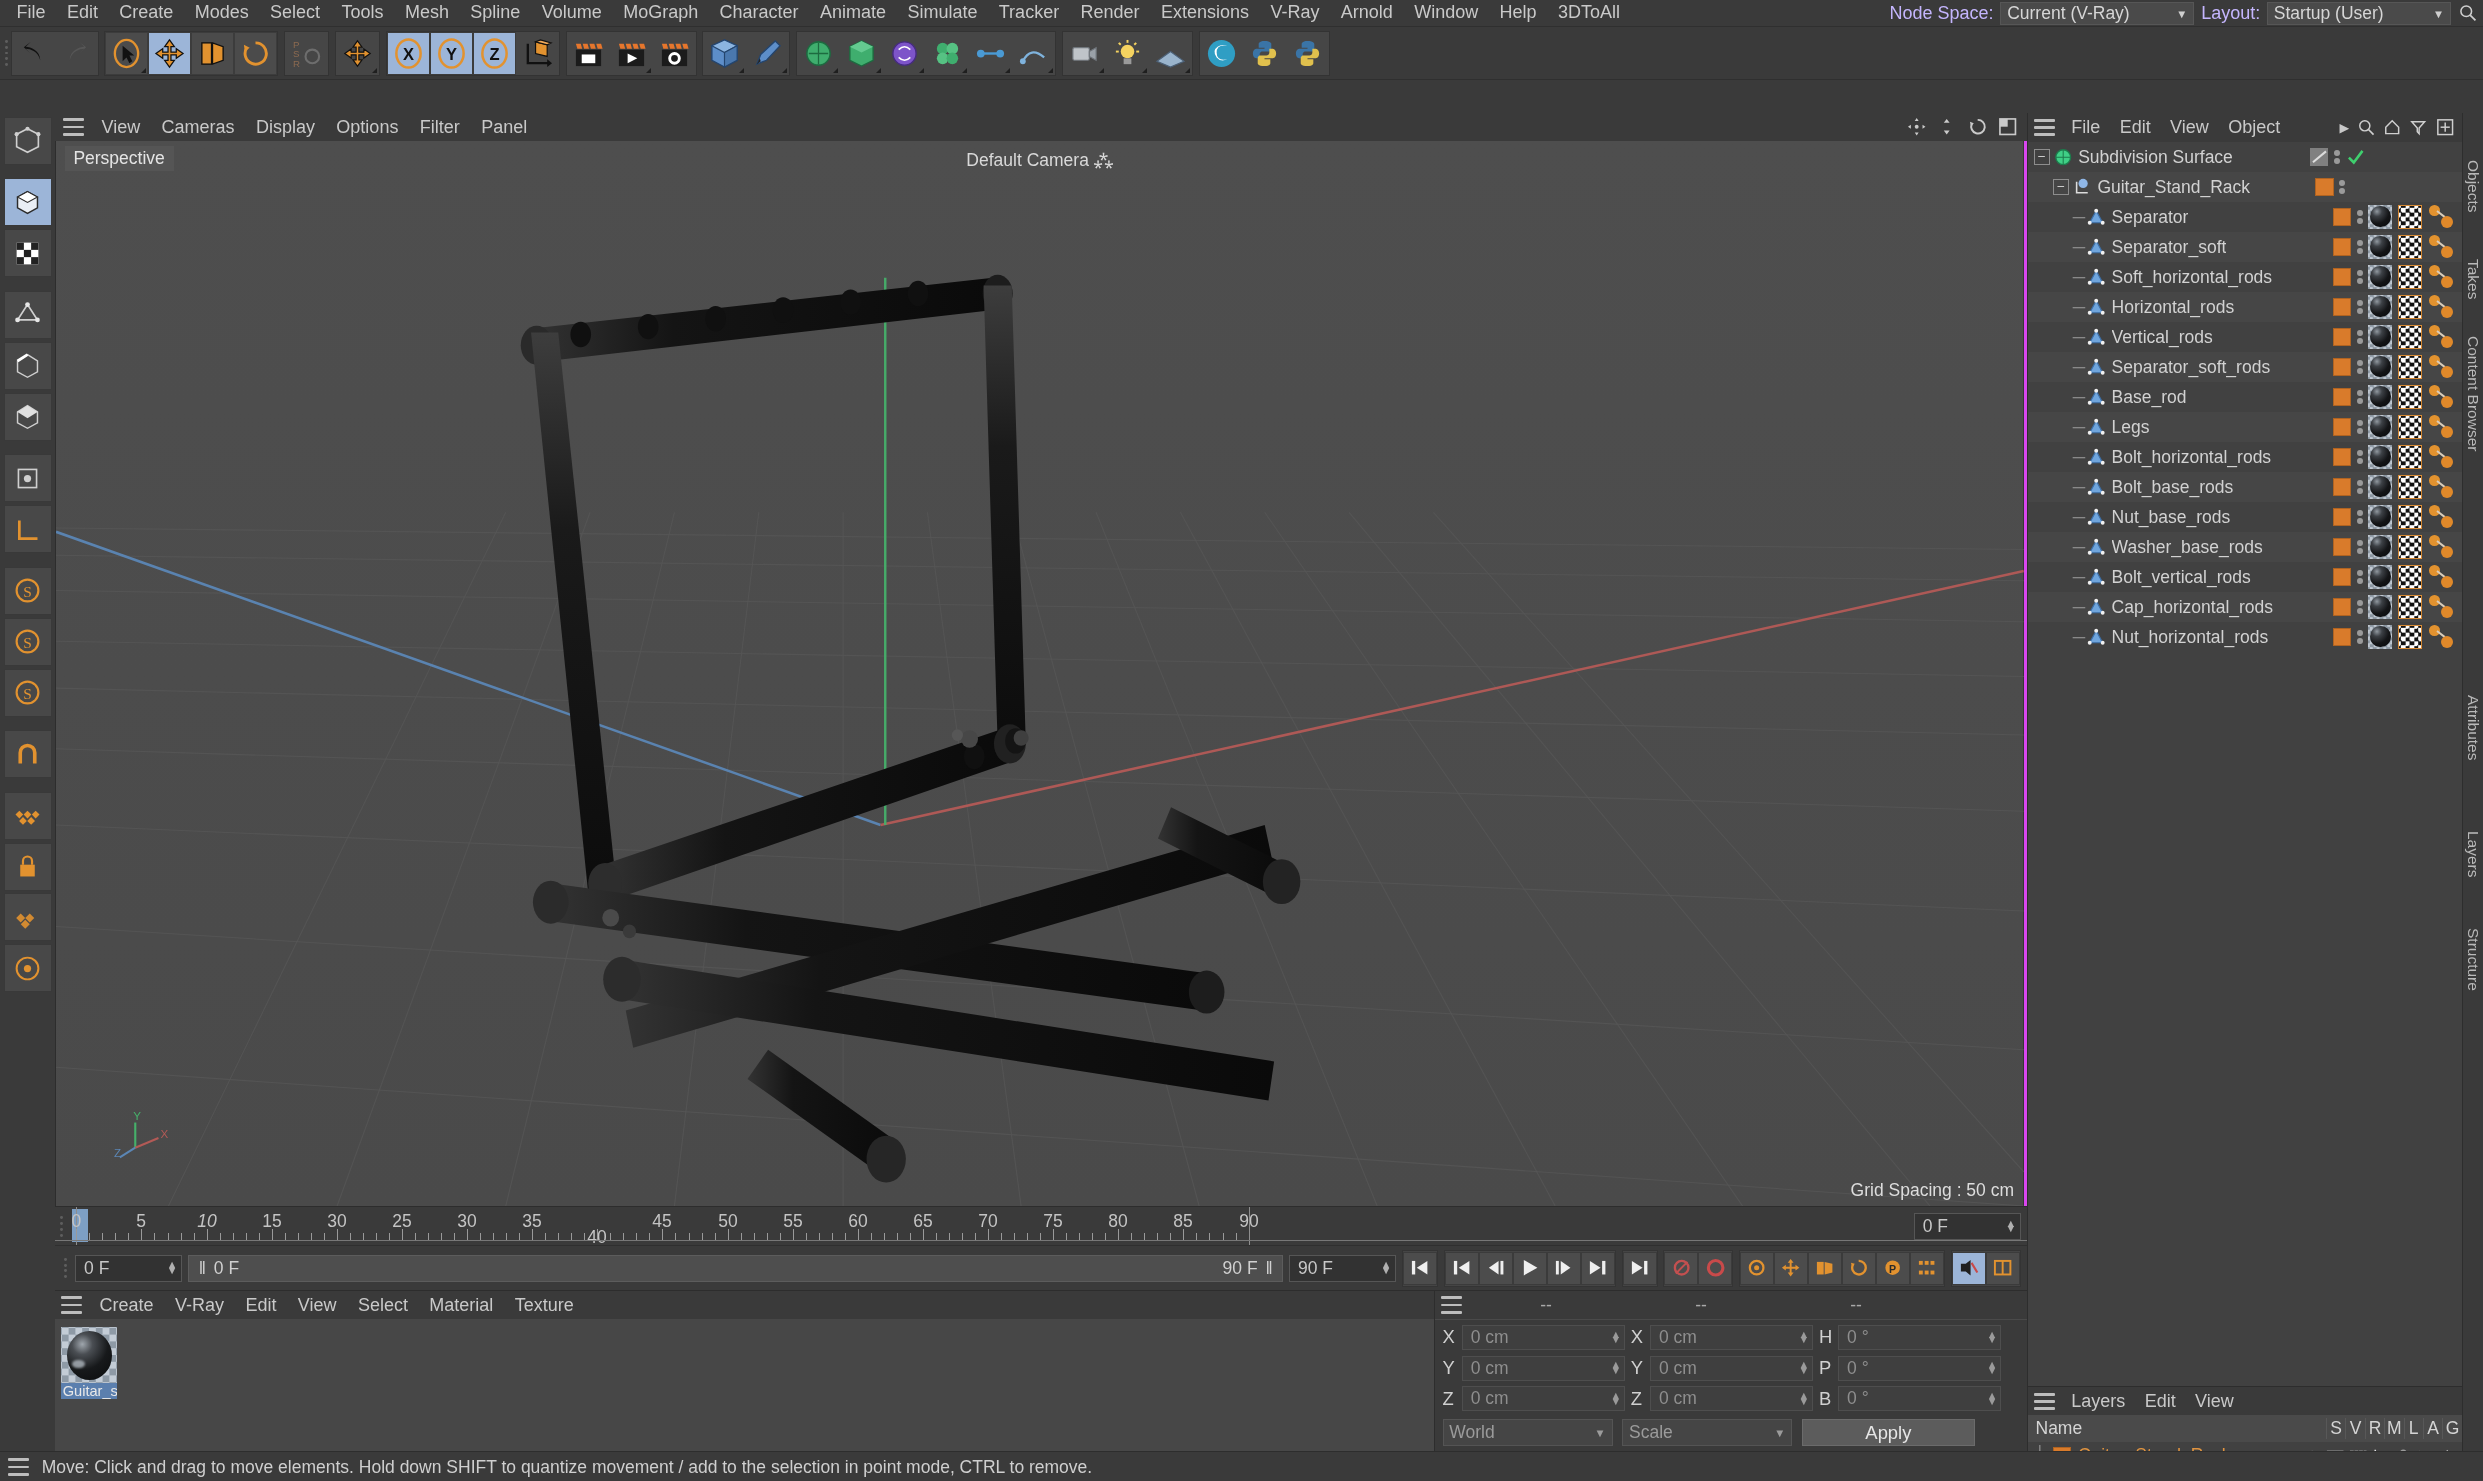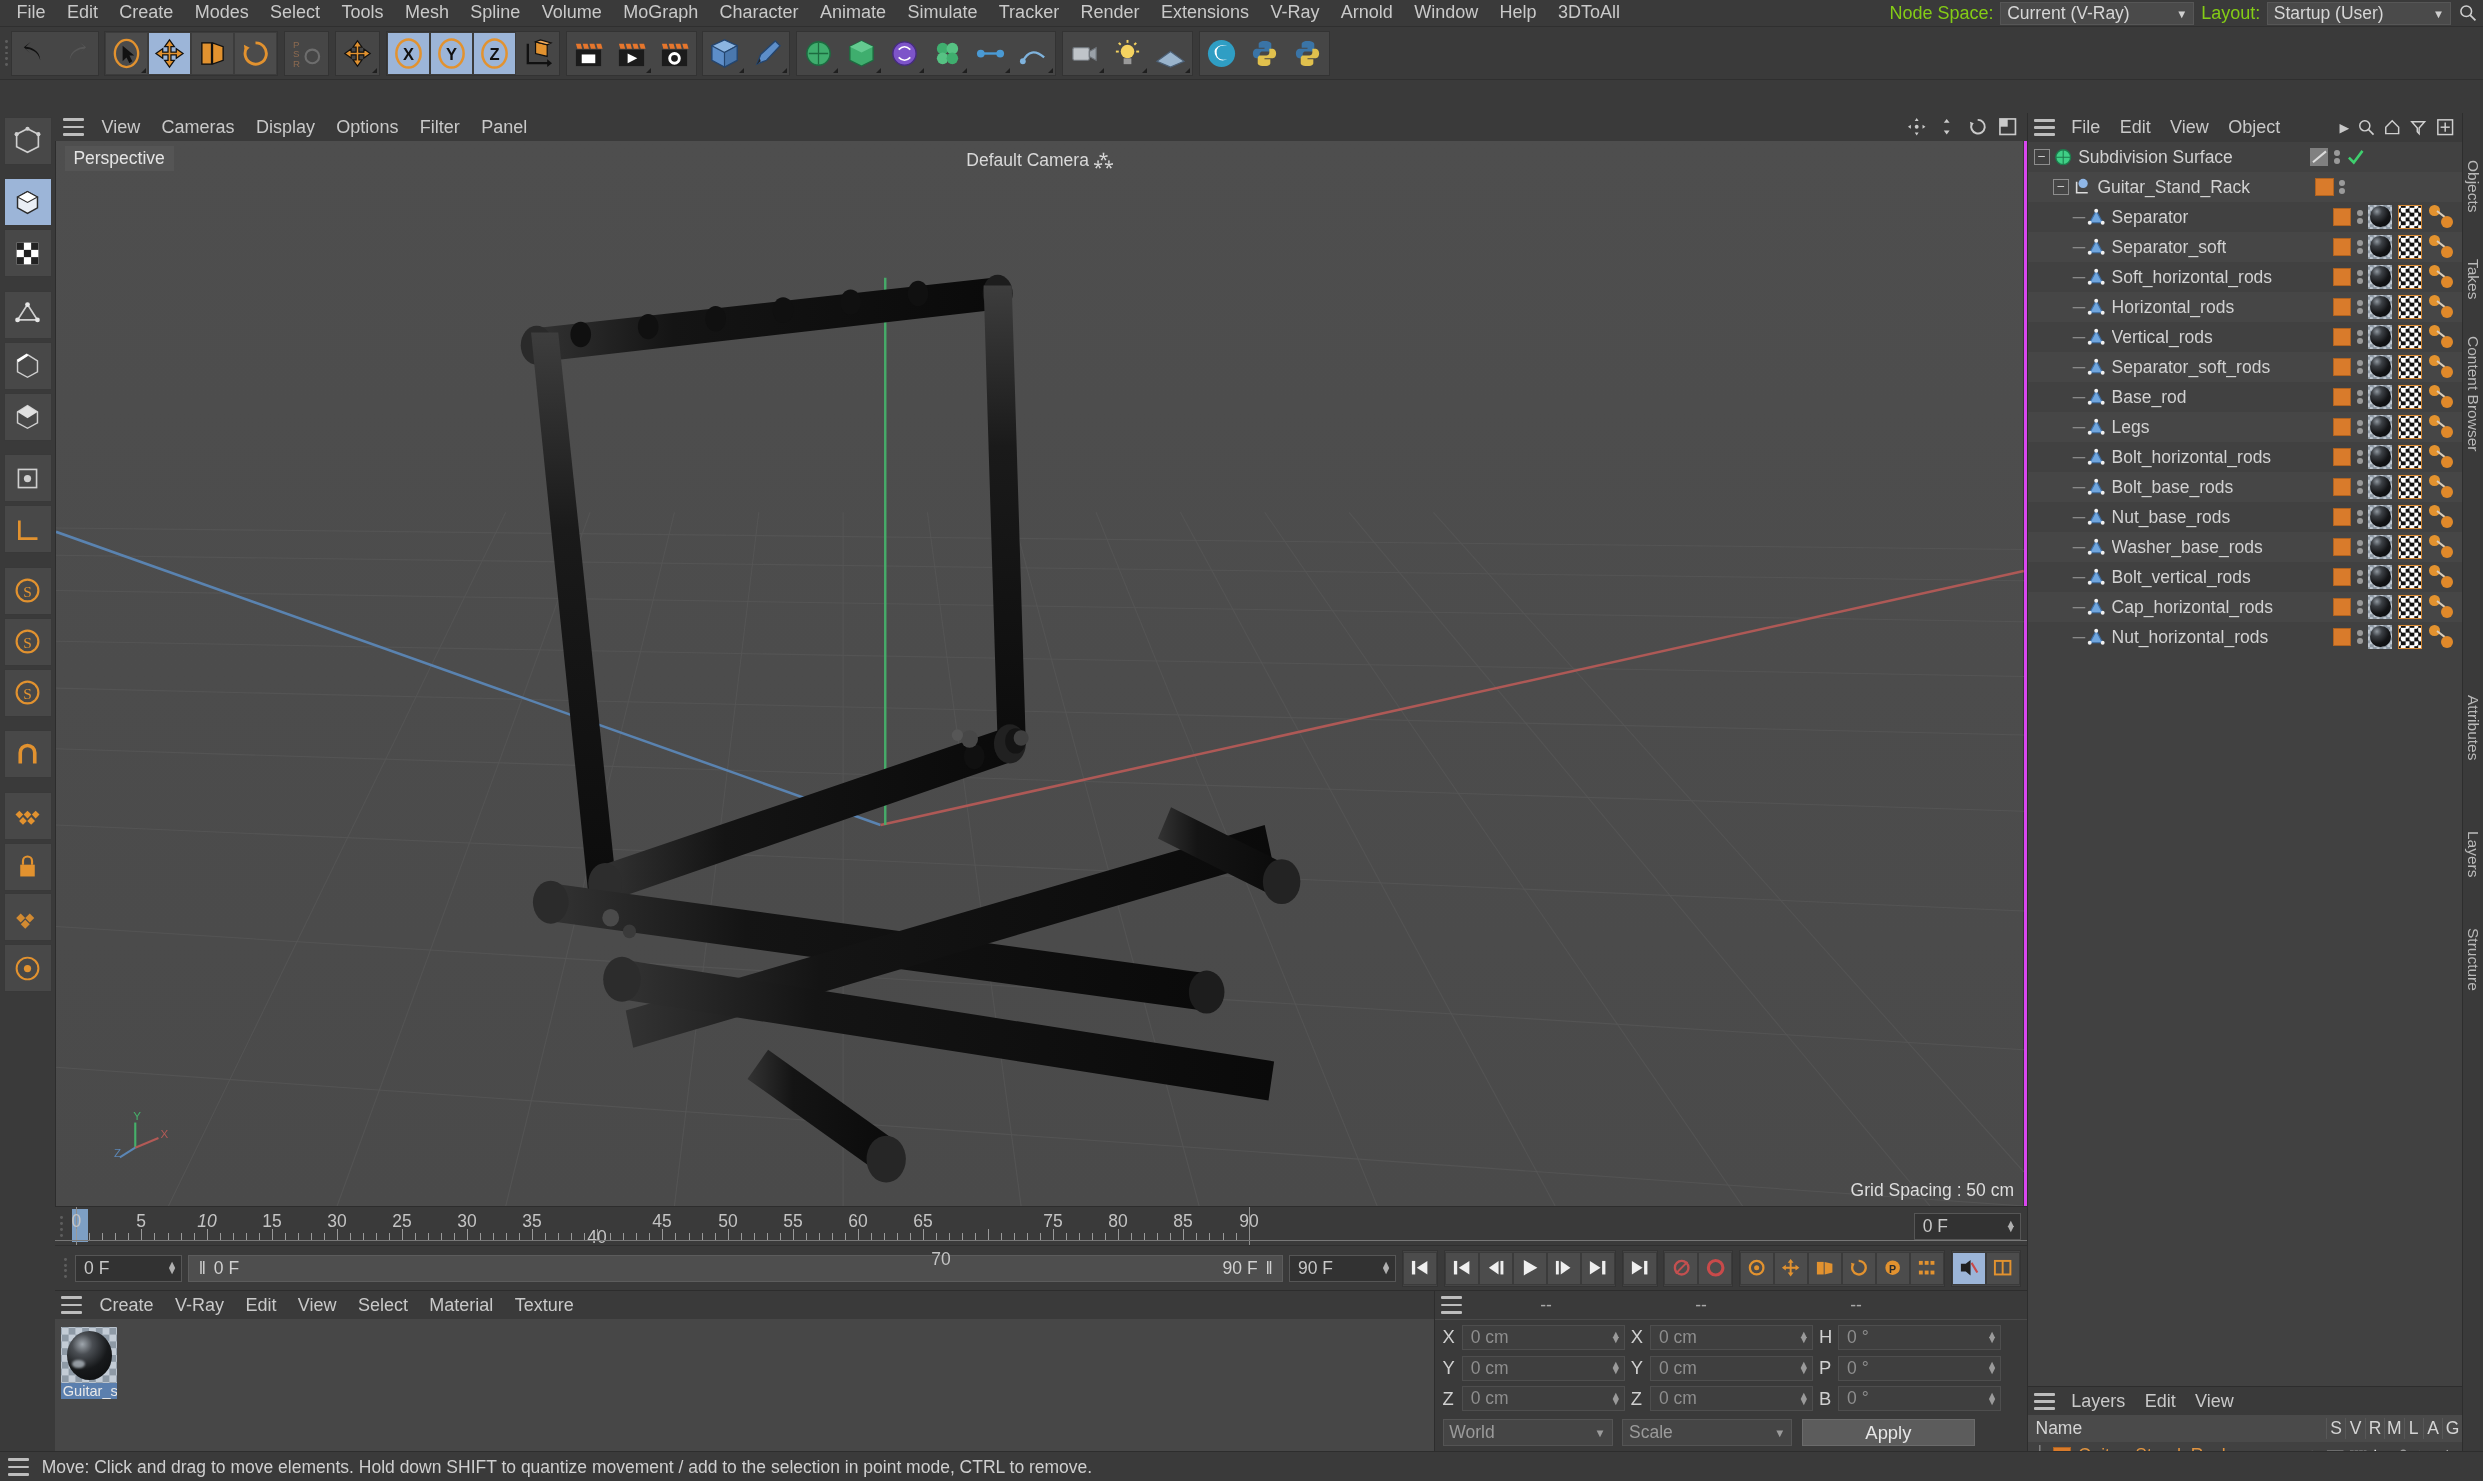--- a/index.html
+++ b/index.html
@@ -19,21 +19,21 @@
   }
   .tb-icon { width:25px; height:17.5px; margin-left:8.7px; display:flex; align-items:center; justify-content:center; }
   .tb-title { color:#1b1b1b; font-size:18.4px; margin-left:5.8px; letter-spacing:0.1px; }
   .tb-spacer { flex:1; }
   .tb-btn { width:45px; height:32px; display:flex; align-items:center; justify-content:center; color:#3a3a3a; font-size:16.5px; }
 
   
   .menubar { height:27px; background:#3a3a3a; display:flex; align-items:center; padding-left:5.8px; border-bottom:1px solid #2f2f2f; }
   .menubar .mi { padding:1.9px 10.7px; color:#c9c9c9; font-size:18px; white-space:nowrap; line-height:21.3px; }
   .menuright { margin-left:auto; display:flex; align-items:center; gap:6.8px; padding-right:5.8px; }
-  .menuright .lbl { font-size:18px; color:#84cc16; }
+  .menuright .lbl { font-size:18px; color:#c4b5fd; }
   .ddl {
     background:#4a4a4a; border:1px solid #565656; height:23px; min-width:146px;
     display:flex; align-items:center; padding:0 5.8px; font-size:17.5px; color:#d6d6d6; position:relative;
   }
   .ddl .arr { margin-left:auto; font-size:11.6px; color:#cfcfcf; }
   .ddl.wide { width:194px;justify-content:flex-end; }
   .ddl.wide2 { width:184px; }
 
   
   .toolbar { height:53px; background:#3a3a3a; display:flex; align-items:center; gap:0px; padding-left:1.9px; border-bottom:1px solid #2f2f2f;}
@@ -766,21 +766,21 @@
             <div class="tl-tick-lbl" style="left: 607px;">45</div>
             <div class="tl-tick major" style="left: 607px;"></div>
             <div class="tl-tick-lbl" style="left: 673px;">50</div>
             <div class="tl-tick major" style="left: 673px;"></div>
             <div class="tl-tick-lbl" style="left: 738px;">55</div>
             <div class="tl-tick major" style="left: 738px;"></div>
             <div class="tl-tick-lbl" style="left: 803px;">60</div>
             <div class="tl-tick major" style="left: 803px;"></div>
             <div class="tl-tick-lbl" style="left: 868px;">65</div>
             <div class="tl-tick major" style="left: 868px;"></div>
-            <div class="tl-tick-lbl" style="left: 886px; margin-top: 38px;">70</div>
+            <div class="tl-tick-lbl" style="left: 933px;">70</div>
             <div class="tl-tick major" style="left: 933px;"></div>
             <div class="tl-tick-lbl" style="left: 998px;">75</div>
             <div class="tl-tick major" style="left: 998px;"></div>
             <div class="tl-tick-lbl" style="left: 1063px;">80</div>
             <div class="tl-tick major" style="left: 1063px;"></div>
             <div class="tl-tick-lbl" style="left: 1128px;">85</div>
             <div class="tl-tick major" style="left: 1128px;"></div>
             <div class="tl-tick-lbl" style="left: 1194px;">90</div>
             <div class="tl-tick major" style="left: 1194px;"></div>
             <div class="tl-tick" style="left: 34px;"></div>

